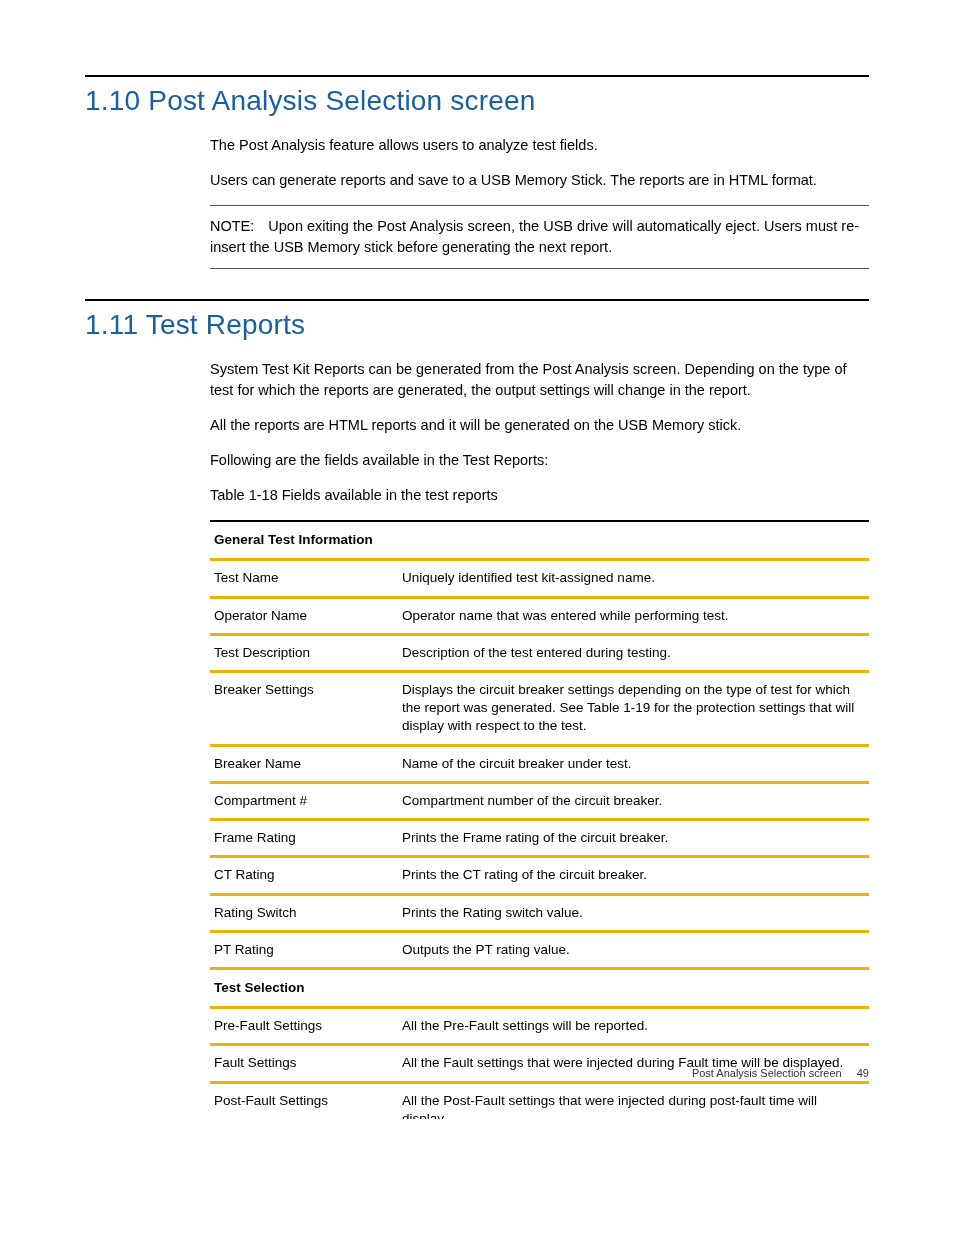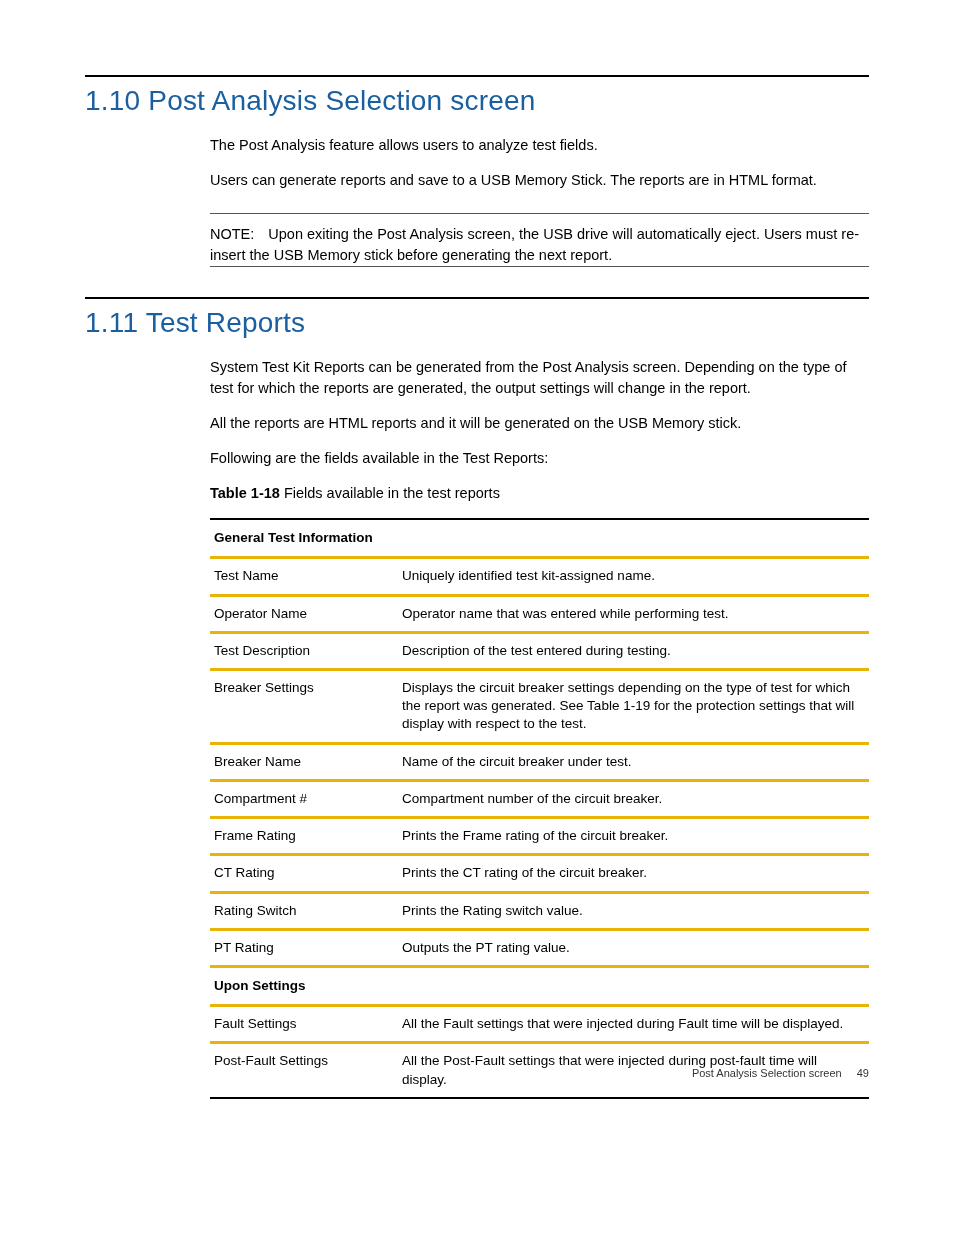--- a/index.html
+++ b/index.html
@@ -32,39 +32,39 @@
   }
   .body-block p {
     font-size: 14.5px;
     line-height: 1.45;
     margin: 0 0 14px 0;
     color: #000;
   }
   .note-box {
     border-top: 1px solid #555;
     border-bottom: 1px solid #555;
-    padding: 10px 0 0 0;
-    margin-top: 22px;
+    padding: 10px 0 10px 0;
+    margin-top: 14px;
     margin-bottom: 30px;
   }
   .note-box p {
     margin: 0;
     font-size: 14.5px;
     line-height: 1.45;
   }
   .note-label {
     display: inline-block;
     margin-right: 14px;
   }
   .table-caption {
     font-size: 13px;
     margin: 6px 0 10px 0;
   }
   .table-caption .tnum {
-    font-weight: bold;
+    font-weight: normal;
   }
   table.fields {
     width: 100%;
     border-collapse: collapse;
     font-size: 13.5px;
   }
   table.fields tr.section-header td {
     font-weight: bold;
     padding: 9px 4px;
   }
@@ -165,21 +165,25 @@
       <tr class="thin">
         <td class="col-label">Rating Switch</td>
         <td>Prints the Rating switch value.</td>
       </tr>
       <tr class="thin">
         <td class="col-label">PT Rating</td>
         <td>Outputs the PT rating value.</td>
       </tr>
 
       <tr class="section-header thin">
-        <td colspan="2">Upon Settings</td>
+        <td colspan="2">Test Selection</td>
+      </tr>
+      <tr class="thin">
+        <td class="col-label">Pre-Fault Settings</td>
+        <td>All the Pre-Fault settings will be reported.</td>
       </tr>
       <tr class="thin">
         <td class="col-label">Fault Settings</td>
         <td>All the Fault settings that were injected during Fault time will be displayed.</td>
       </tr>
       <tr class="thin bottom-thick">
         <td class="col-label">Post-Fault Settings</td>
         <td>All the Post-Fault settings that were injected during post-fault time will display.</td>
       </tr>
     </tbody>

